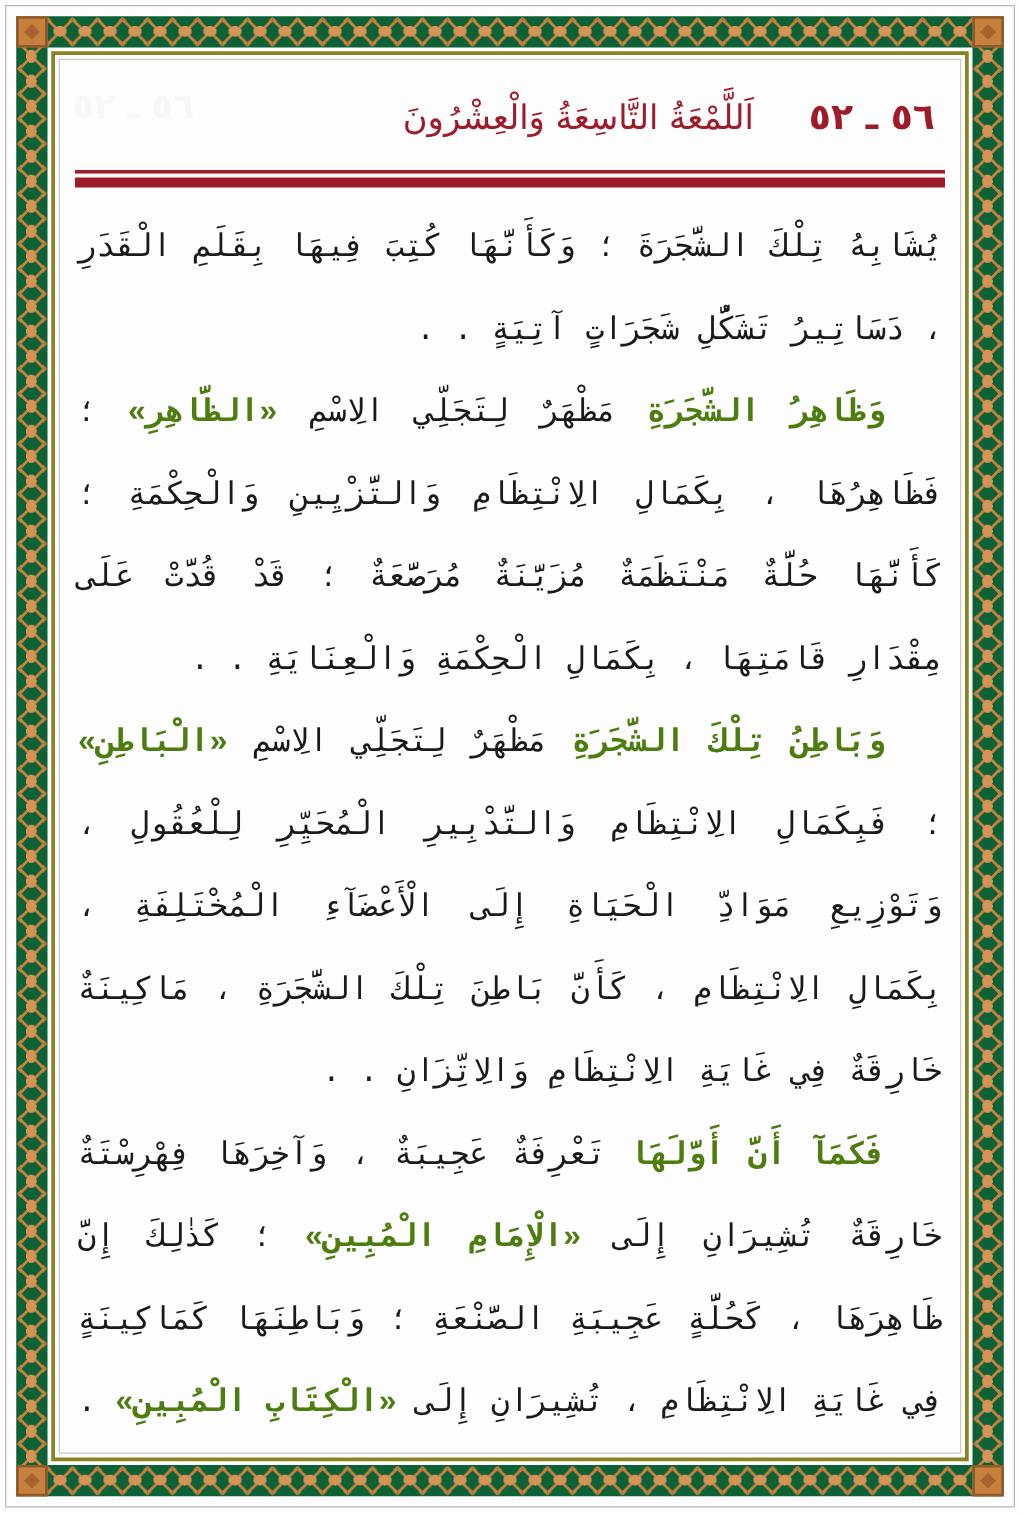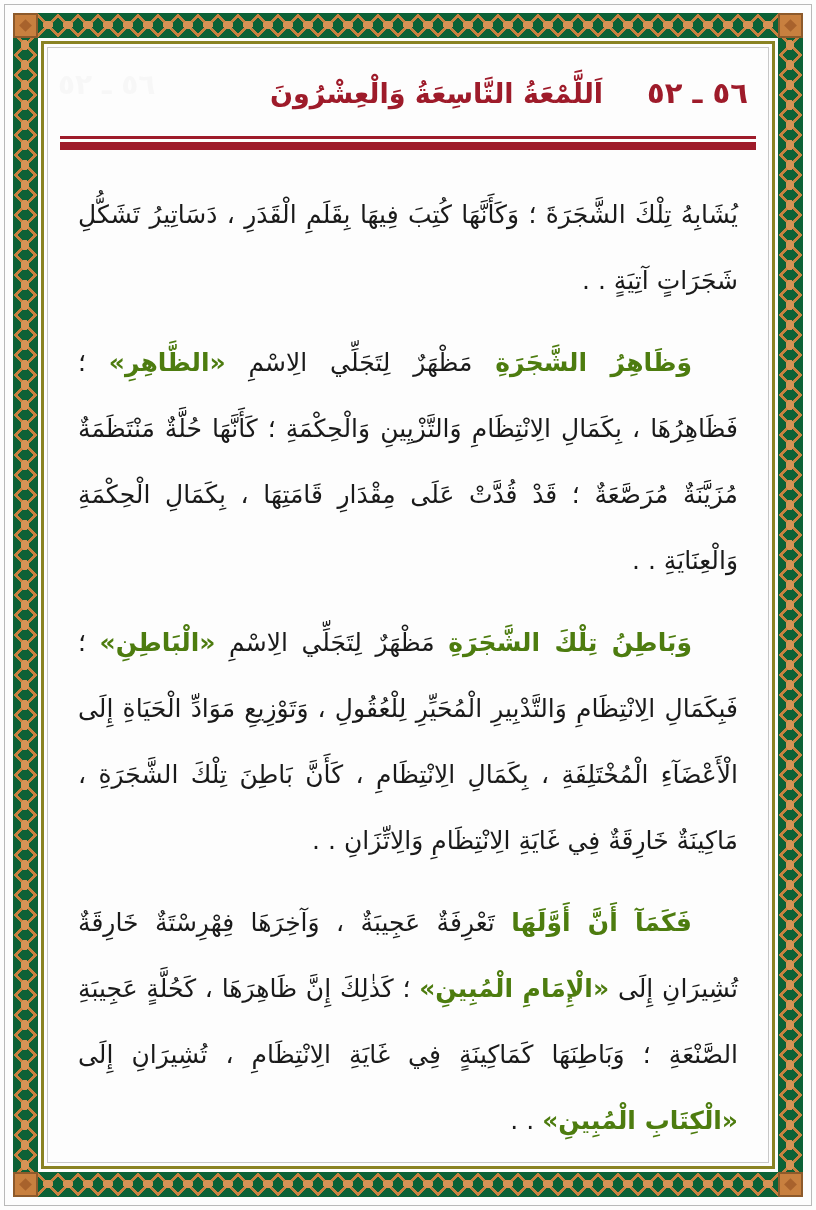--- a/index.html
+++ b/index.html
@@ -151,21 +151,21 @@
     color: #9e1b2a;
     font-size: 29px;
     font-weight: bold;
     letter-spacing: 1px;
     white-space: nowrap;
   }
 
   .lesson-title {
     color: #9e1b2a;
     font-size: 27px;
-    font-weight: bold;
+    font-weight: normal;
     white-space: nowrap;
   }
 
   
   .watermark {
     position: absolute;
     left: 6px;
     top: 16px;
     color: #f7f7f7;
     font-size: 28px;
@@ -198,22 +198,23 @@
     text-align: justify;
     text-align-last: right;
     padding: 16px 10px 0 10px;
     color: #1a1a1a;
     font-size: 25px;
     line-height: 66px;
     font-family: "DejaVu Sans", sans-serif;
   }
 
   .para {
-    margin: 16px;
+    margin: 0;
     padding: 0;
+    font-family: Liberation Mono, monospace;
   }
   .para + .para {
     margin-top: 0;
   }
   .para.indent {
     text-indent: 46px;
   }
 
   .hl {
     color: #4d7c0f;

